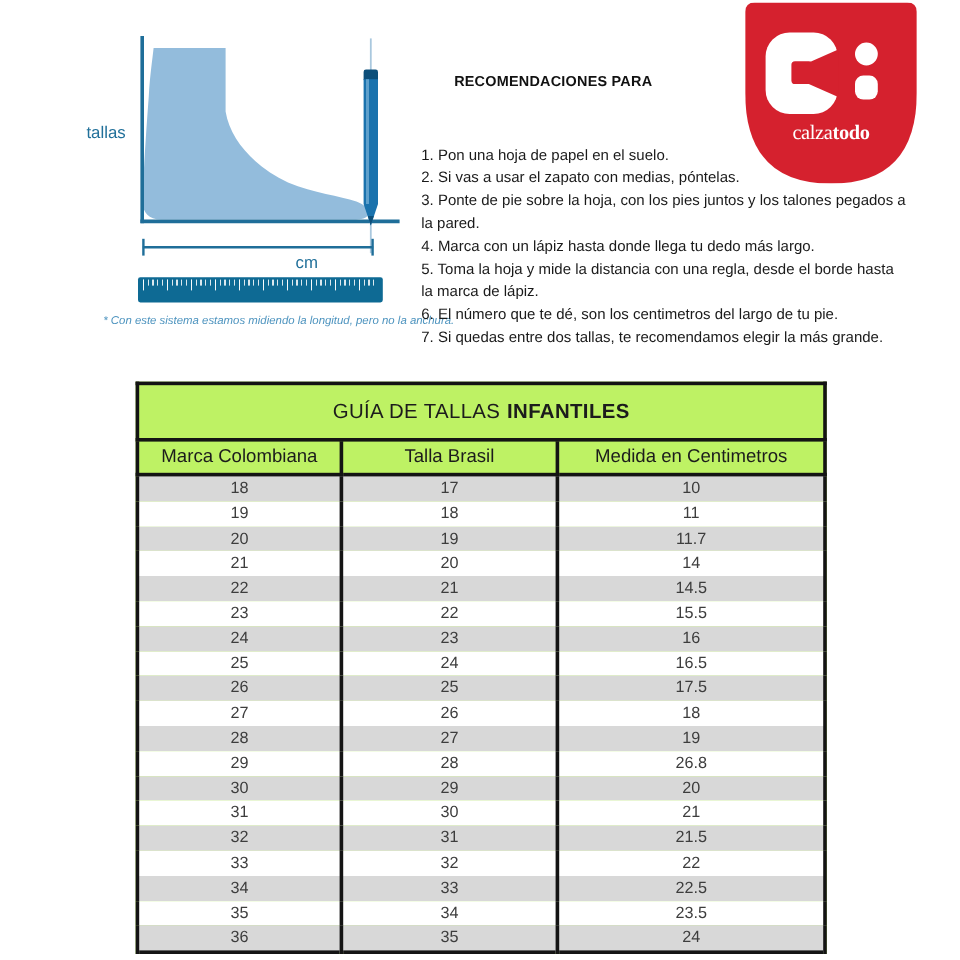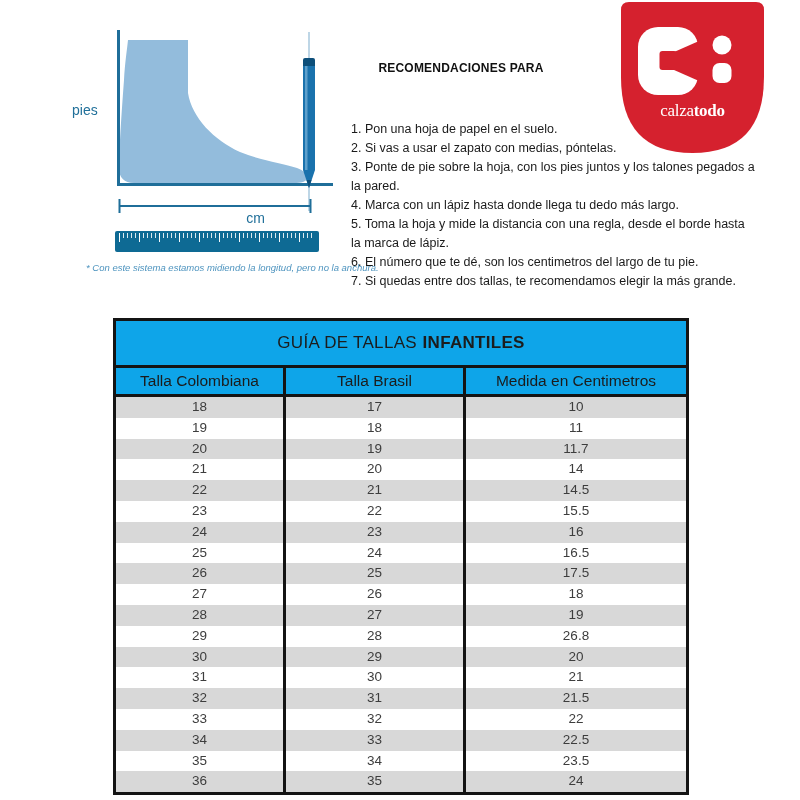--- a/index.html
+++ b/index.html
@@ -28,21 +28,21 @@
   #rec-list .rec-item{margin:0;}
 
   
   #logo{position:absolute;left:621px;top:2px;width:143px;height:151px;}
   #brand-text{position:absolute;left:621px;top:101px;width:143px;text-align:center;
          color:#fff;font-size:17px;letter-spacing:-0.3px;font-family:Liberation Serif, serif;}
   #brand-text .bold{font-weight:bold;}
 
   
   #size-table{position:absolute;left:113px;top:318px;border-collapse:collapse;
-         table-layout:fixed;width:573px;background:#0ea5e9;}
+         table-layout:fixed;width:573px;background:#bef264;}
   #size-table,#size-table td,#size-table th{border:3px solid #141414;}
   #size-table td.title-cell{height:42px;text-align:center;font-size:17px;color:#1c1c1c;
          letter-spacing:.3px;}
   #size-table td.title-cell .bold{font-weight:bold;margin-left:.33em;}
   #size-table th{height:24px;font-weight:normal;font-size:15.5px;color:#1c1c1c;
          text-align:center;}
   #size-table tbody td{border-top:none;border-bottom:none;height:20.8px;padding:0;
          text-align:center;font-size:13.5px;color:#3d3d3d;line-height:20.8px;}
   #size-table tbody tr.odd{background:#d8d8d8;}
   #size-table tbody tr.even{background:#ffffff;}
@@ -78,21 +78,21 @@
       <polygon points="306.5,180 311.5,180 309,188" fill="#0d4f7a"></polygon>
     </g>
 
     <g stroke="#1f6e99" stroke-width="2">
       <line x1="119" y1="206" x2="311" y2="206"></line>
       <line x1="119.5" y1="199" x2="119.5" y2="213"></line>
       <line x1="310.5" y1="199" x2="310.5" y2="213"></line>
     </g>
   </svg>
 
-  <span id="pared-label" class="teal-label">pies</span>
+  <span id="pared-label" class="teal-label">tallas</span>
   <span id="cm-label" class="teal-label">cm</span>
 
   <div id="ruler">
     <div class="ticks-small"></div>
     <div class="ticks-big"></div>
   </div>
 
   <div id="diagram-footnote">* Con este sistema estamos midiendo la longitud, pero no la anchura.</div>
 
   <div id="rec-title">
@@ -128,21 +128,21 @@
         <col style="width:180px">
         <col style="width:223px">
     </colgroup>
     <thead>
       <tr>
         <td class="title-cell" colspan="3">
           <span>GUÍA DE TALLAS</span><span class="bold">INFANTILES</span>
         </td>
       </tr>
       <tr>
-        <th>Talla Colombiana</th>
+        <th>Marca Colombiana</th>
         <th>Talla Brasil</th>
         <th>Medida en Centimetros</th>
       </tr>
     </thead>
     <tbody>
         <tr class="odd">
           <td>18</td>
           <td>17</td>
           <td>10</td>
         </tr>

